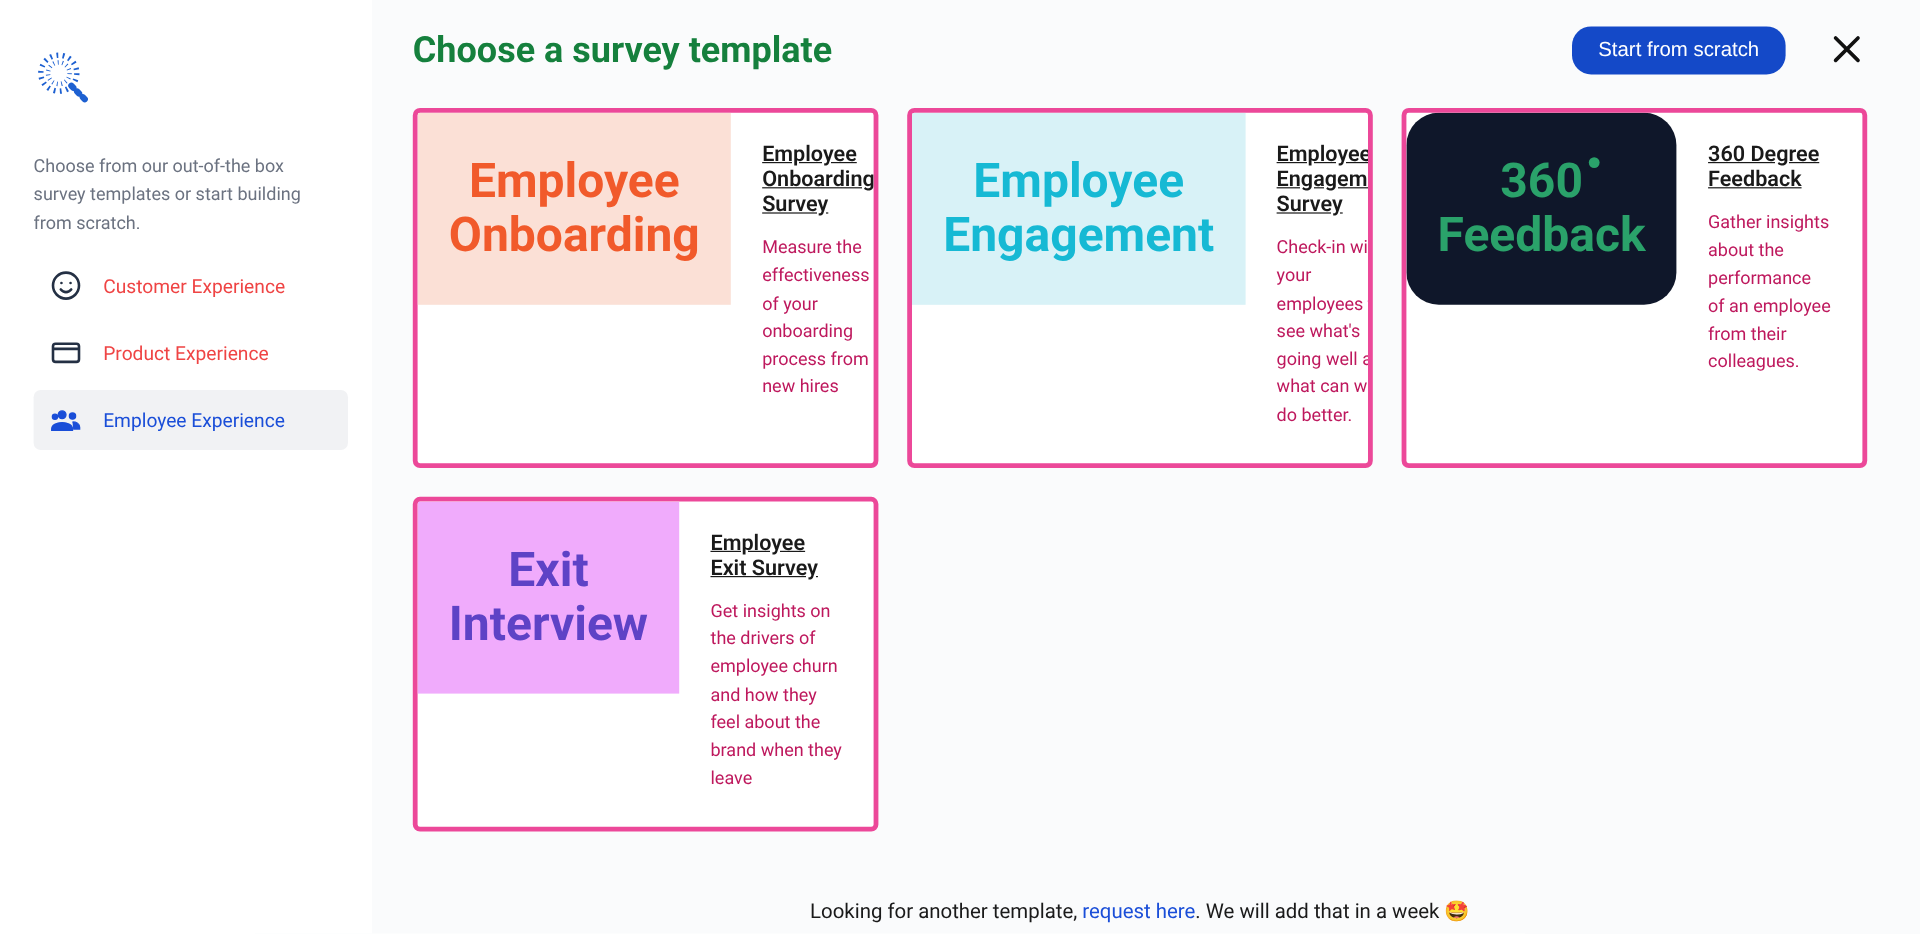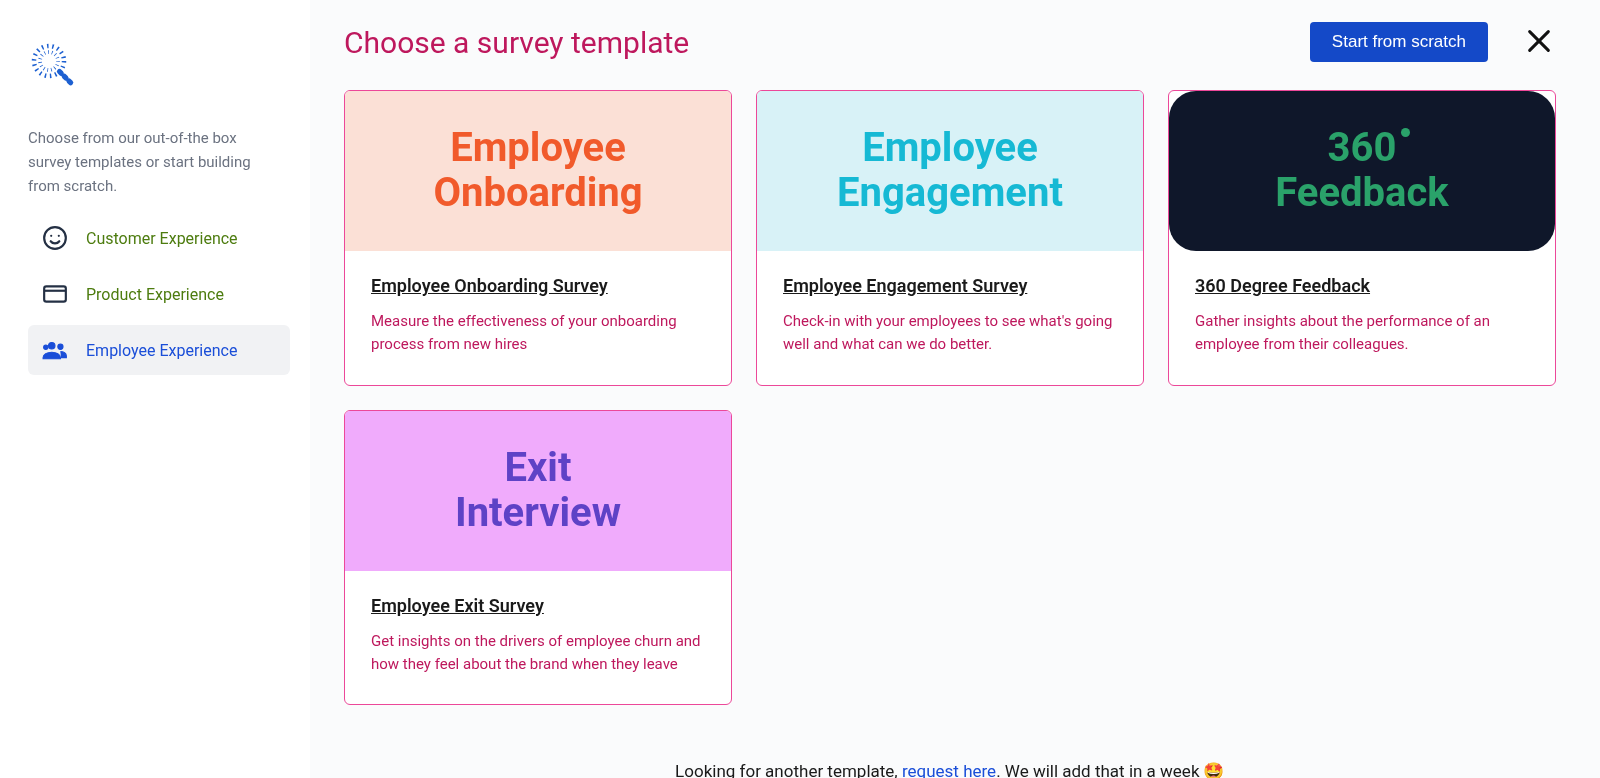--- a/index.html
+++ b/index.html
@@ -40,21 +40,21 @@
     max-width: 240px;
   }
   .nav-list { list-style: none; }
   .nav-item {
     display: flex;
     align-items: center;
     gap: 18px;
     padding: 12px 14px;
     border-radius: 6px;
     cursor: pointer;
-    color: #4d7c0f;
+    color: #ef4444;
     font-size: 16px;
     margin-bottom: 6px;
   }
   .nav-item.active {
     background: #f1f2f4;
     color: #1a4ed8;
   }
   .nav-item.active .nav-icon svg { stroke: #1a4ed8; fill: #1a4ed8; }
   .nav-icon {
     width: 26px;
@@ -74,30 +74,30 @@
     display: flex;
     flex-direction: column;
   }
   .main-header {
     display: flex;
     align-items: center;
     margin-bottom: 28px;
   }
   .page-title {
     font-size: 30px;
-    font-weight: 400;
-    color: #be185d;
+    font-weight: 700;
+    color: #15803d;
     flex: 1;
   }
   .scratch-btn {
     background: #1449c8;
     color: #fff;
     font-size: 17px;
     border: none;
-    border-radius: 4px;
+    border-radius: 16px;
     padding: 10px 22px;
     cursor: pointer;
     margin-right: 34px;
   }
   .close-btn {
     width: 34px;
     height: 34px;
     border: none;
     background: transparent;
     cursor: pointer;
@@ -110,25 +110,25 @@
   
   .card-grid {
     display: grid;
     grid-template-columns: repeat(3, minmax(0, 1fr));
     gap: 24px;
     margin-bottom: 40px;
   }
   .card {
     border-radius: 6px;
     overflow: hidden;
-    border: 1px solid #ec4899;
+    border: 4px solid #ec4899;
     background: #fff;
     cursor: pointer;
     display: flex;
-    flex-direction: column;
+    flex-direction: row;
   }
   .card-hero {
     height: 160px;
     display: flex;
     align-items: center;
     justify-content: center;
     text-align: center;
     padding: 0 26px;
     font-size: 40px;
     font-weight: 700;

